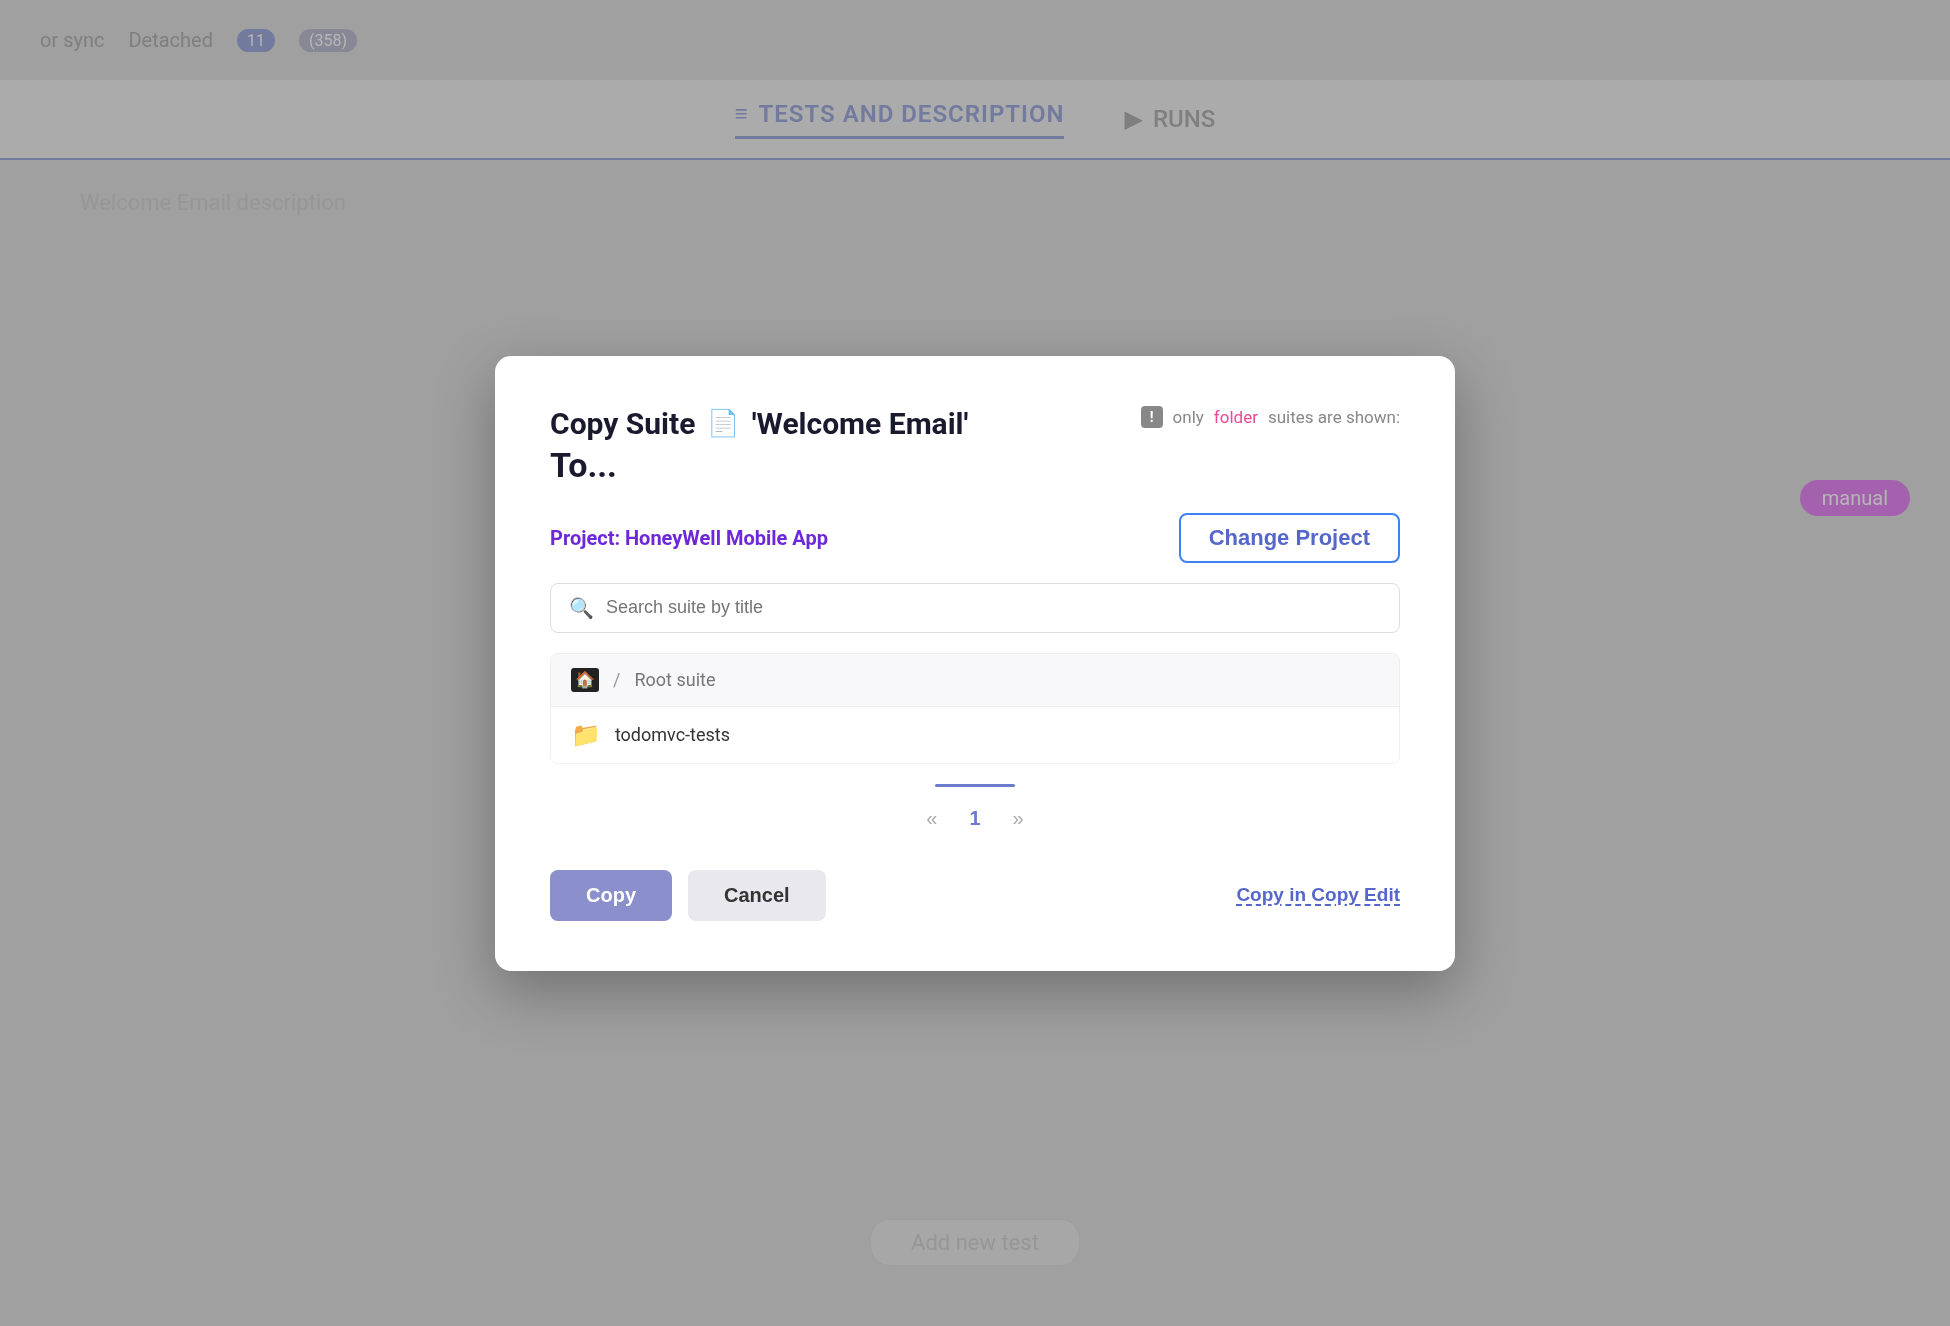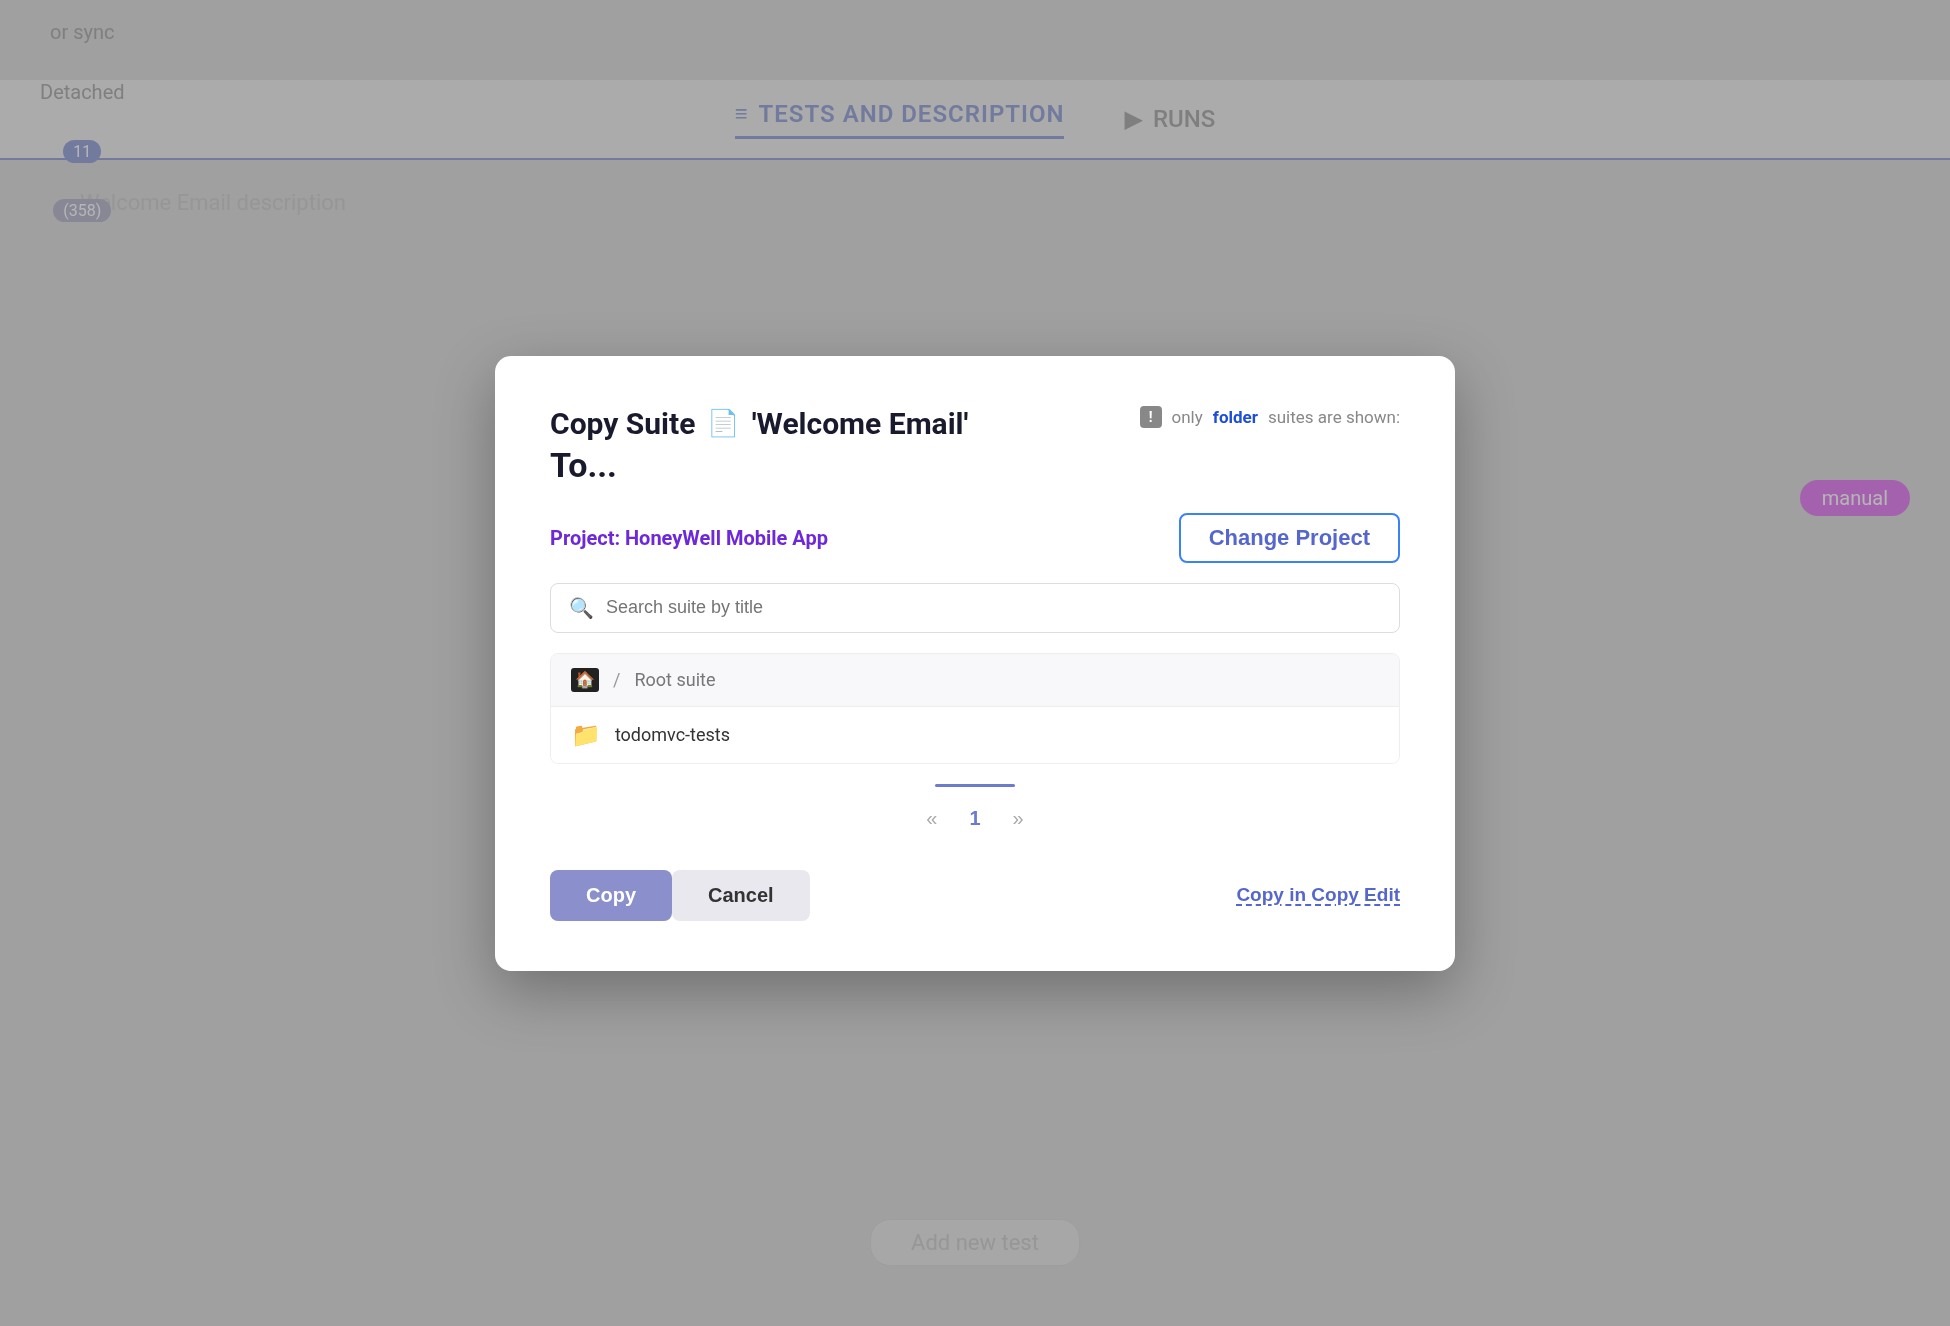--- a/index.html
+++ b/index.html
@@ -57,27 +57,26 @@
       flex: 1;
       padding: 30px 80px;
       color: #bbb;
       font-size: 22px;
     }
 
     .bg-top-left {
       position: absolute;
       top: 0;
       left: 0;
-      padding: 20px 40px;
-      display: flex;
-      align-items: center;
-      gap: 36px;
+      padding: 28px 40px;
+      display: flex;
+      align-items: center;
+      gap: 24px;
       color: #888;
       font-size: 20px;
-      flex-direction: column;
     }
 
     .detached-badge {
       background: #6b7ccc;
       color: white;
       border-radius: 12px;
       padding: 2px 10px;
       font-size: 16px;
     }
 
@@ -176,22 +175,22 @@
       color: white;
       border-radius: 4px;
       display: flex;
       align-items: center;
       justify-content: center;
       font-size: 14px;
       font-weight: bold;
     }
 
     .info-row strong {
-      color: #1d4ed8;
-      font-weight: 700;
+      color: #ec4899;
+      font-weight: 400;
     }
 
     .project-row {
       display: flex;
       align-items: center;
       justify-content: space-between;
       margin-bottom: 20px;
     }
 
     .project-label {
@@ -323,20 +322,21 @@
 
     
     .action-row {
       display: flex;
       align-items: center;
       justify-content: space-between;
     }
 
     .action-left {
       display: flex;
+      gap: 16px;
     }
 
     .btn-copy {
       background: #8b8fcc;
       color: white;
       border: none;
       border-radius: 8px;
       padding: 14px 36px;
       font-size: 20px;
       font-weight: 600;

